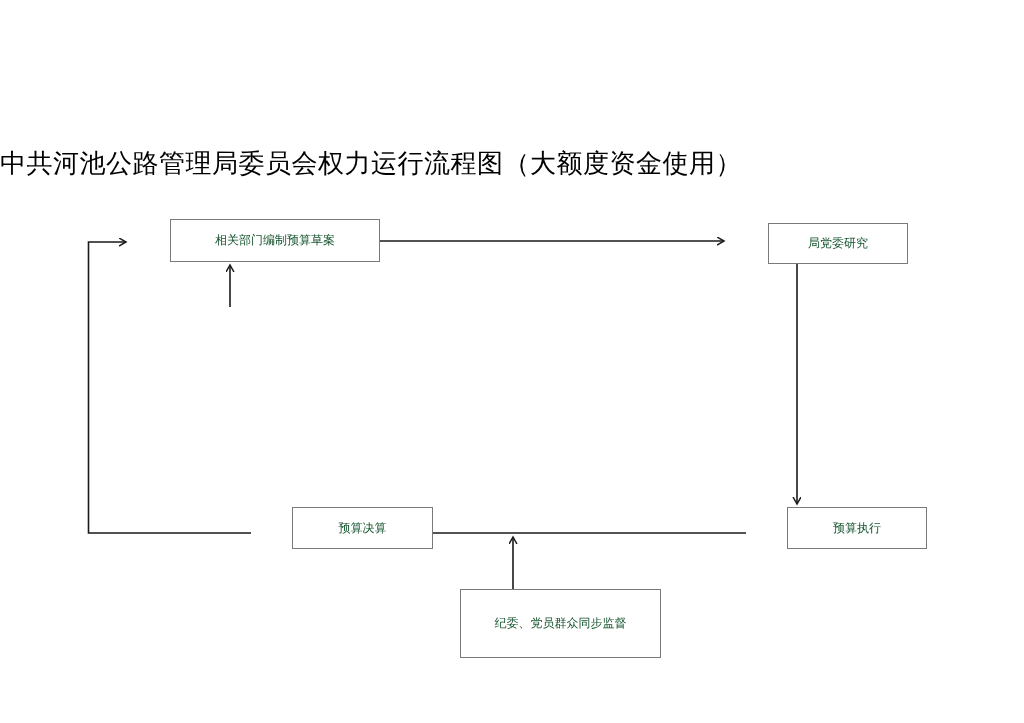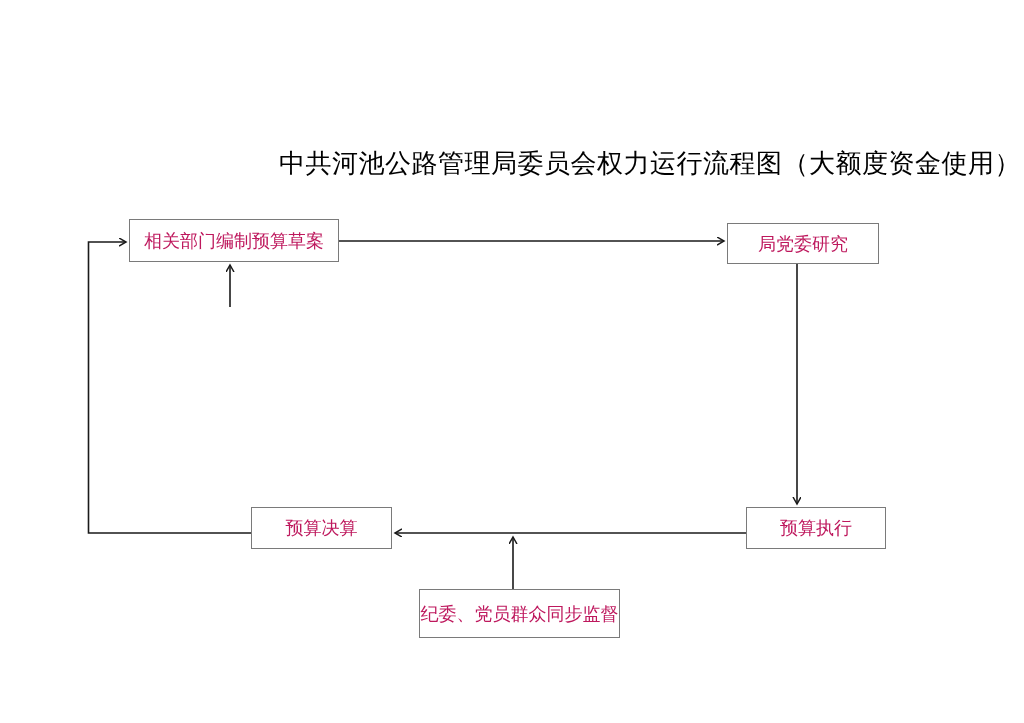--- a/index.html
+++ b/index.html
@@ -14,51 +14,52 @@
     background: #ffffff;
     font-family: "Liberation Serif", "DejaVu Serif", serif;
     color: #000000;
     overflow: hidden;
   }
   .title {
     position: absolute;
     left: 0;
     top: 146px;
     width: 1021px;
-    text-align: right;
+    text-align: left;
     font-size: 26px;
     letter-spacing: 0.5px;
     color: #000000;
     white-space: nowrap;
   }
   .edges-layer {
     position: absolute;
     left: 0;
     top: 0;
     width: 1024px;
     height: 723px;
   }
   .node {
     position: absolute;
     box-sizing: border-box;
     border: 1px solid #7a7a7a;
     background: #ffffff;
     display: flex;
     align-items: center;
     justify-content: center;
-    font-size: 18px;
+    font-size: 12px;
     white-space: nowrap;
-    color: #be185d;
+    color: #14532d;
+    margin-left: 41px;
   }
   .node-draft       { left: 129px; top: 219px; width: 210px; height: 43px; }
   .node-plan        { left: 129px; top: 307px; width: 221px; height: 41px; }
-  .node-committee   { left: 727px; top: 223px; width: 152px; height: 41px; }
+  .node-committee   { left: 727px; top: 223px; width: 140px; height: 41px; }
   .node-execution   { left: 746px; top: 507px; width: 140px; height: 42px; }
   .node-final       { left: 251px; top: 507px; width: 141px; height: 42px; }
-  .node-supervision { left: 419px; top: 589px; width: 201px; height: 49px; }
+  .node-supervision { left: 419px; top: 589px; width: 201px; height: 69px; }
 </style>
 </head>
 <body>
 
 <div class="canvas">
 
   <div class="title">中共河池公路管理局委员会权力运行流程图（大额度资金使用）</div>
 
   <svg class="edges-layer" width="1024" height="723" viewBox="0 0 1024 723" fill="none" xmlns="http://www.w3.org/2000/svg">
     <defs>

